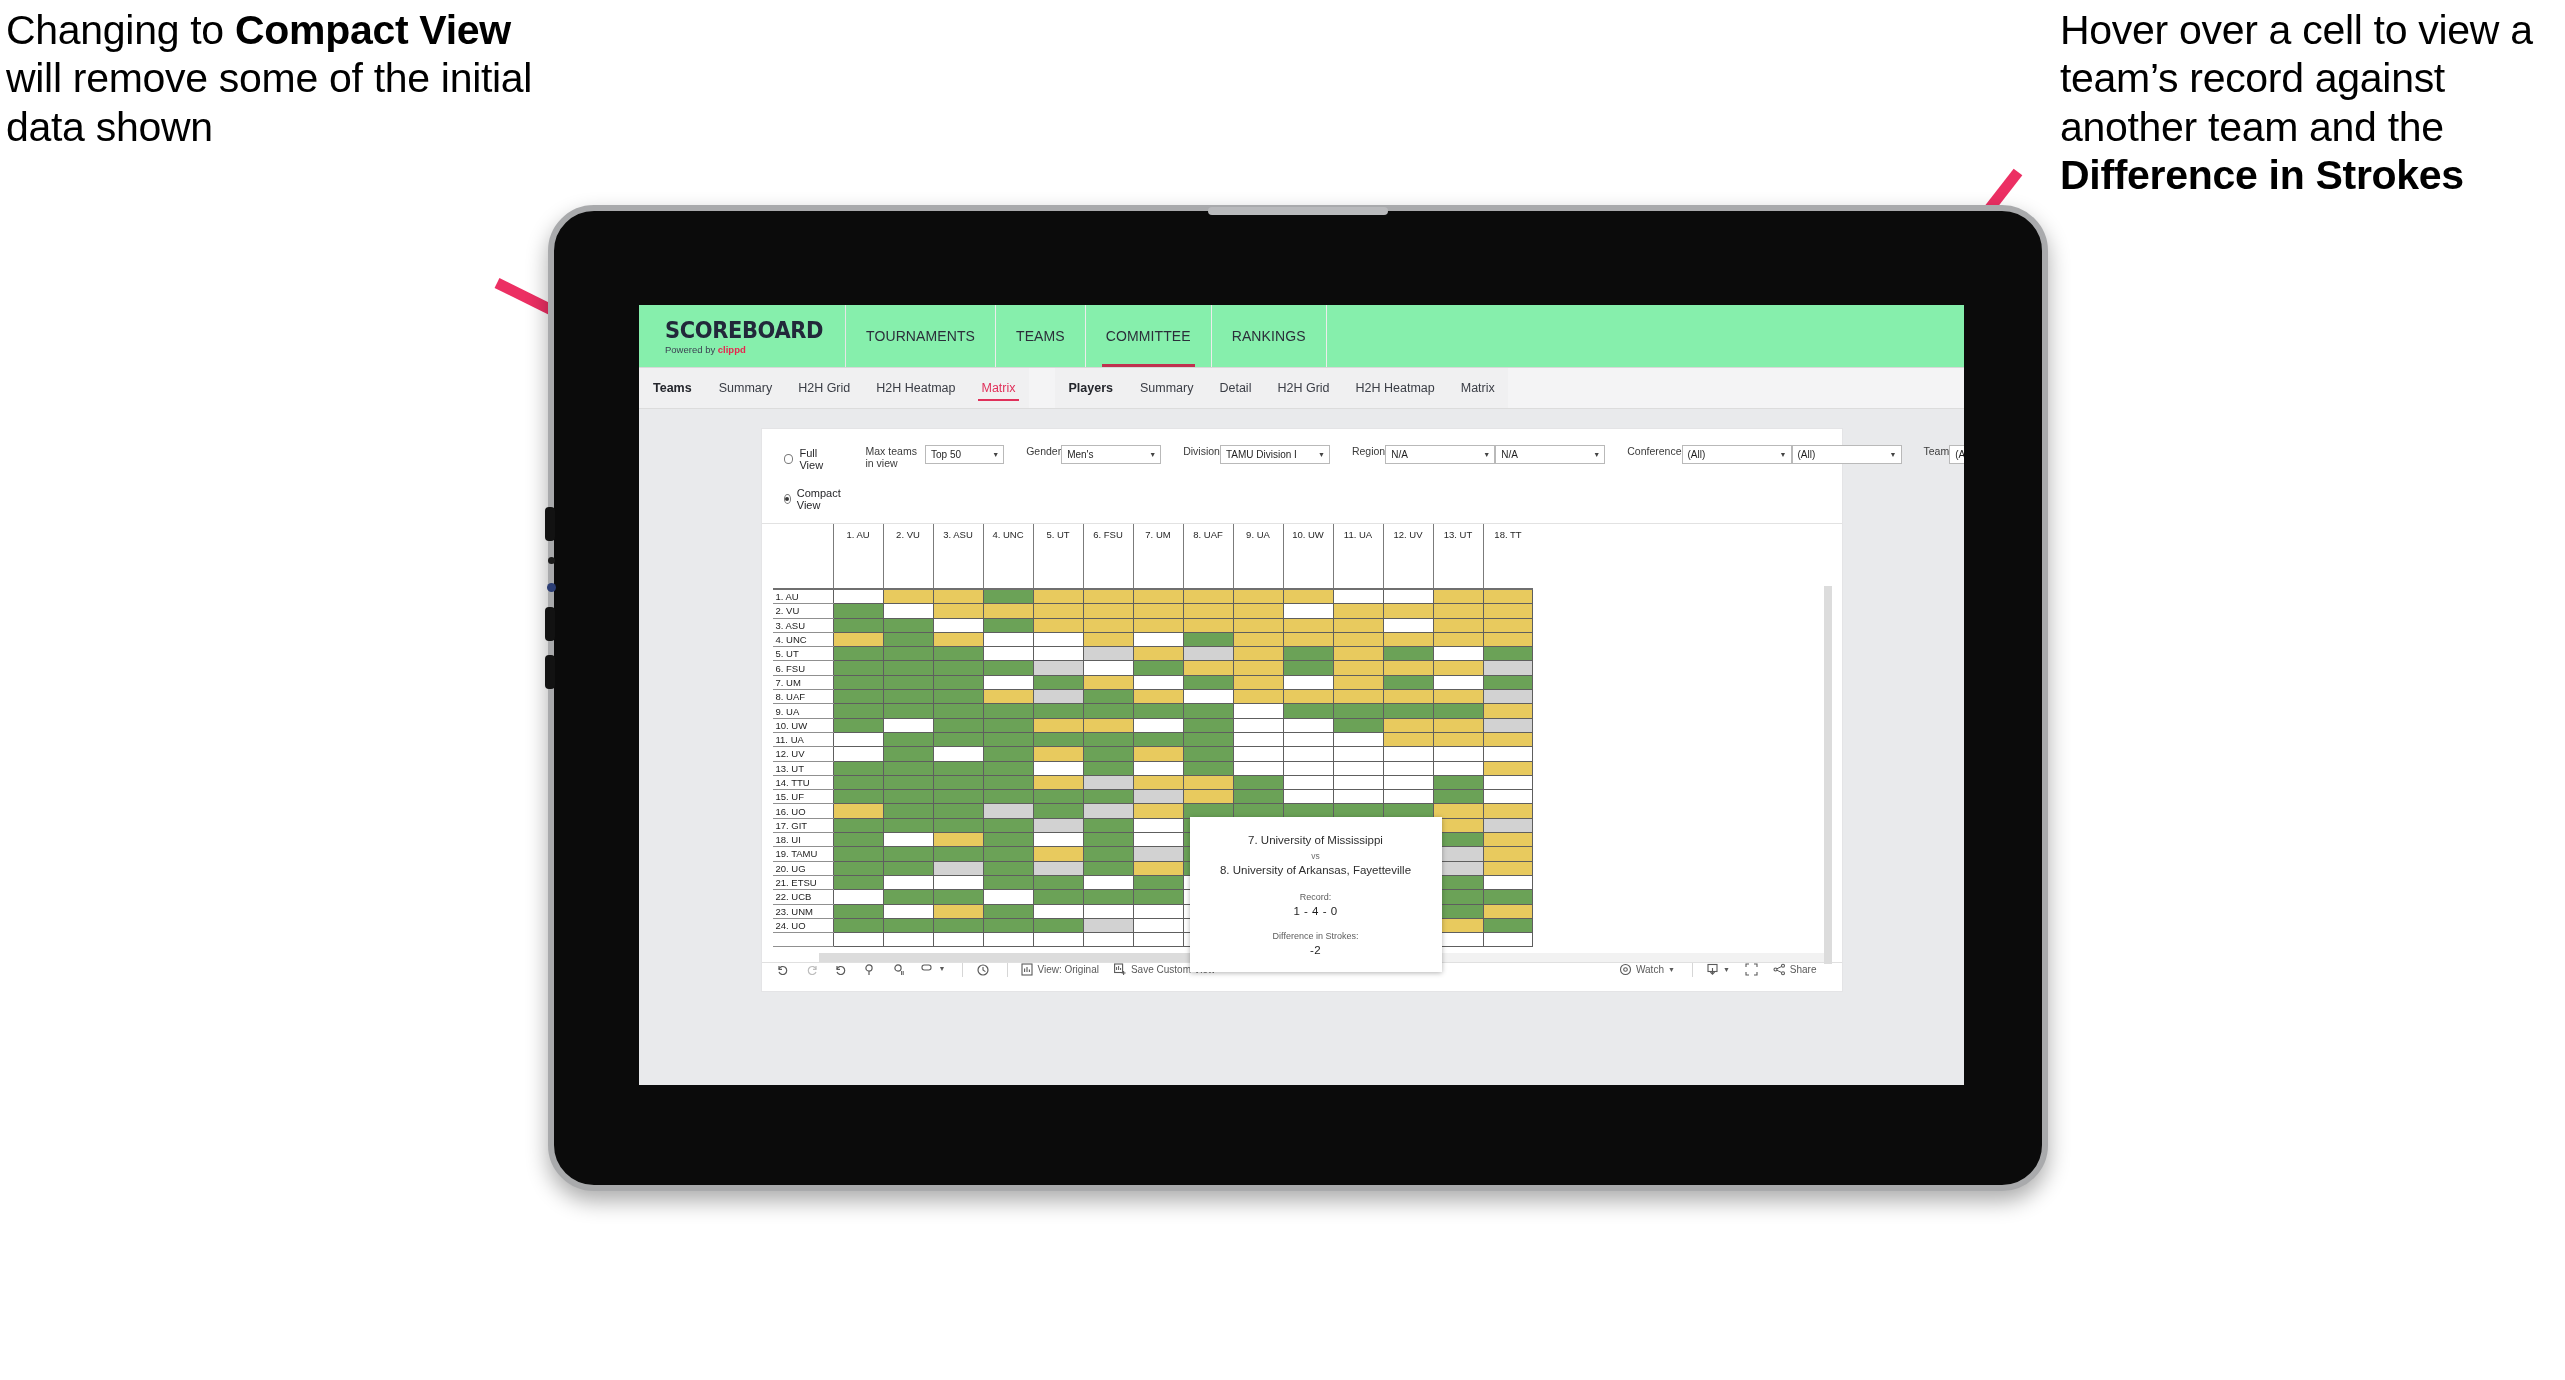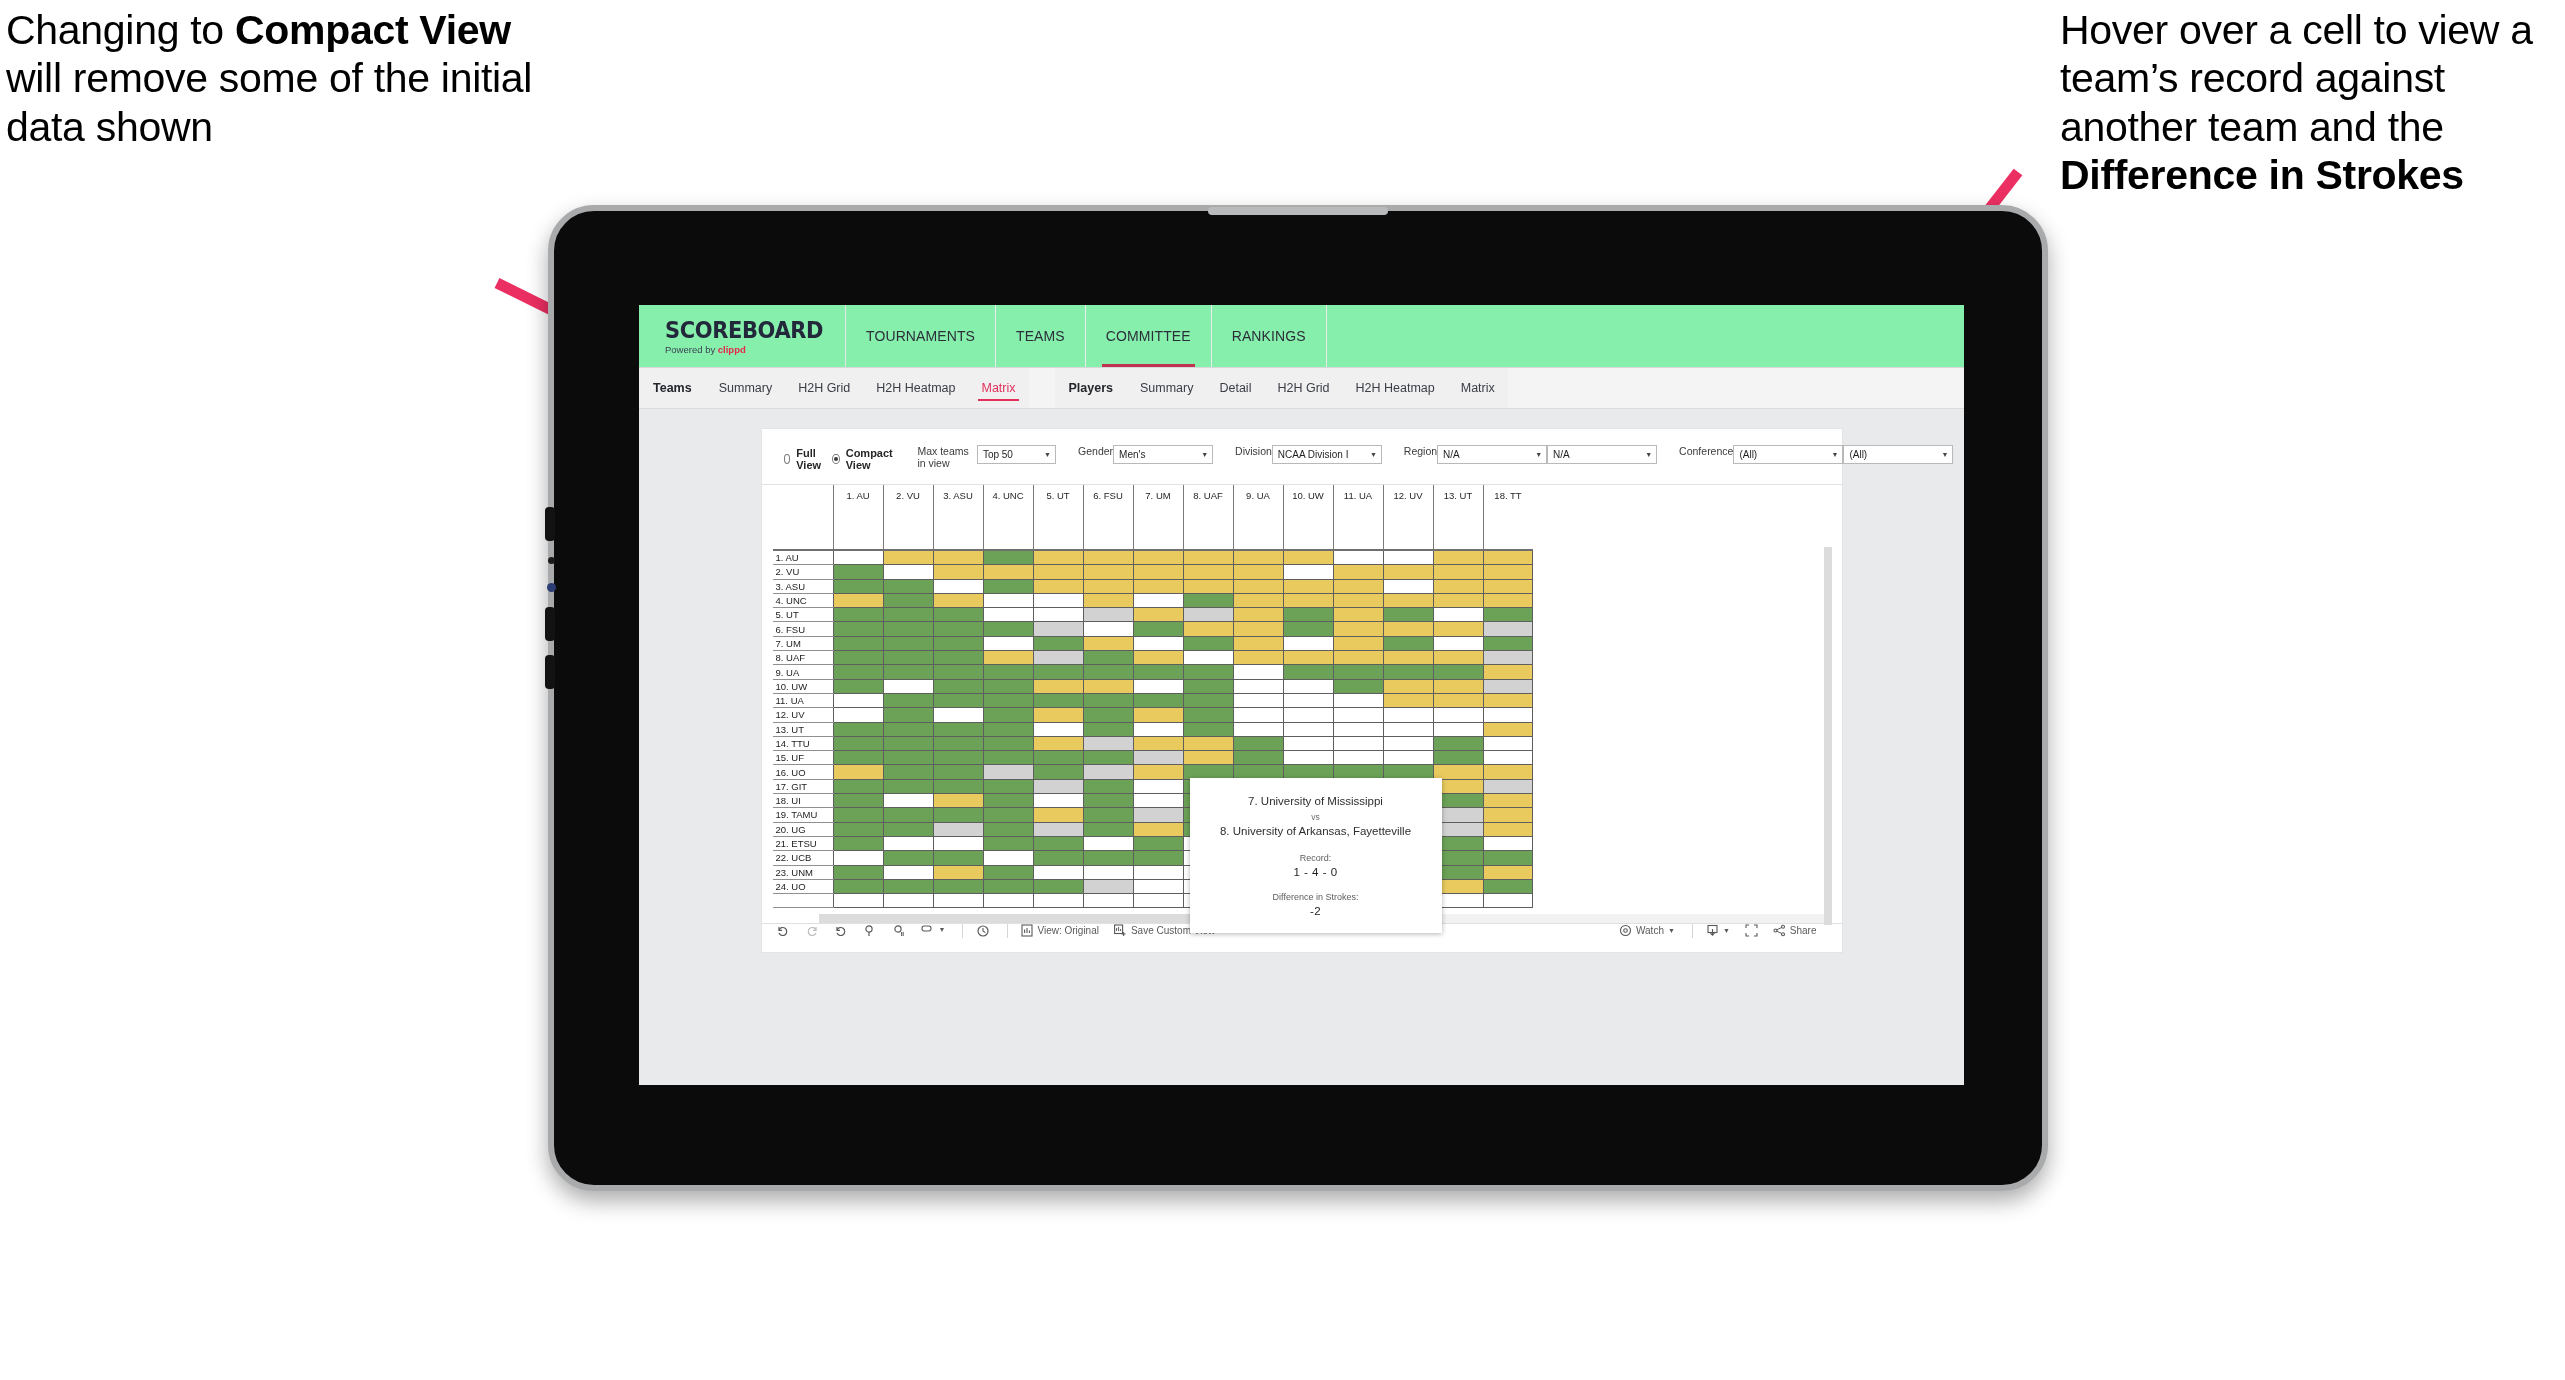--- a/index.html
+++ b/index.html
@@ -72,21 +72,21 @@
   
   #filters{display:flex;align-items:flex-start;padding:16px 18px 12px 22px;gap:22px;
     border-bottom:1px solid #e2e2e2;}
   .fgroup{display:flex;flex-direction:row;}
   .flabel{font-size:10.5px;color:#3b3b3b;margin-bottom:3px;}
   .fsel{width:110px;height:19px;border:1px solid #b9b9b9;background:#fff;
     display:flex;align-items:center;justify-content:space-between;padding:0 4px 0 5px;
     font-size:10px;color:#1f1f1f;box-sizing:border-box;cursor:pointer;margin-bottom:4px;}
   .fsel .car{font-size:7px;color:#444;}
   .fsel.wide{width:100px;}
-  .radios{display:flex;flex-direction:row;gap:8px;padding-top:2px;font-weight:bold;}
+  .radios{display:flex;flex-direction:column;gap:16px;padding-top:2px;}
   .radio{display:flex;align-items:center;gap:6px;font-size:11px;color:#27272a;cursor:pointer;}
   .rdot{width:10px;height:10px;border-radius:50%;border:1.4px solid #7a7a7a;background:#fff;
     box-sizing:border-box;position:relative;}
   .rdot.on::after{content:"";position:absolute;left:50%;top:50%;width:4.5px;height:4.5px;
     margin:-2.25px 0 0 -2.25px;border-radius:50%;background:#3a3a3a;}
 
   
   #matrixwrap{position:relative;padding:0 0 0 0;}
   #matrix{border-collapse:collapse;table-layout:fixed;margin-left:11px;}
   #matrix th.corner{width:56px;height:58px;border-bottom:2px solid #6f6f6f;}
@@ -212,21 +212,21 @@
             <div class="flabel">Gender</div>
             <div class="fsel wide">
               <span>Men's</span>
               <span class="car">▼</span>
             </div>
           </div>
 
           <div class="fgroup">
             <div class="flabel">Division</div>
             <div class="fsel">
-              <span>NCAA Division I</span>
+              <span>TAMU Division I</span>
               <span class="car">▼</span>
             </div>
           </div>
 
           <div class="fgroup">
             <div class="flabel">Region</div>
             <div class="fsel">
               <span>N/A</span>
               <span class="car">▼</span>
             </div>

